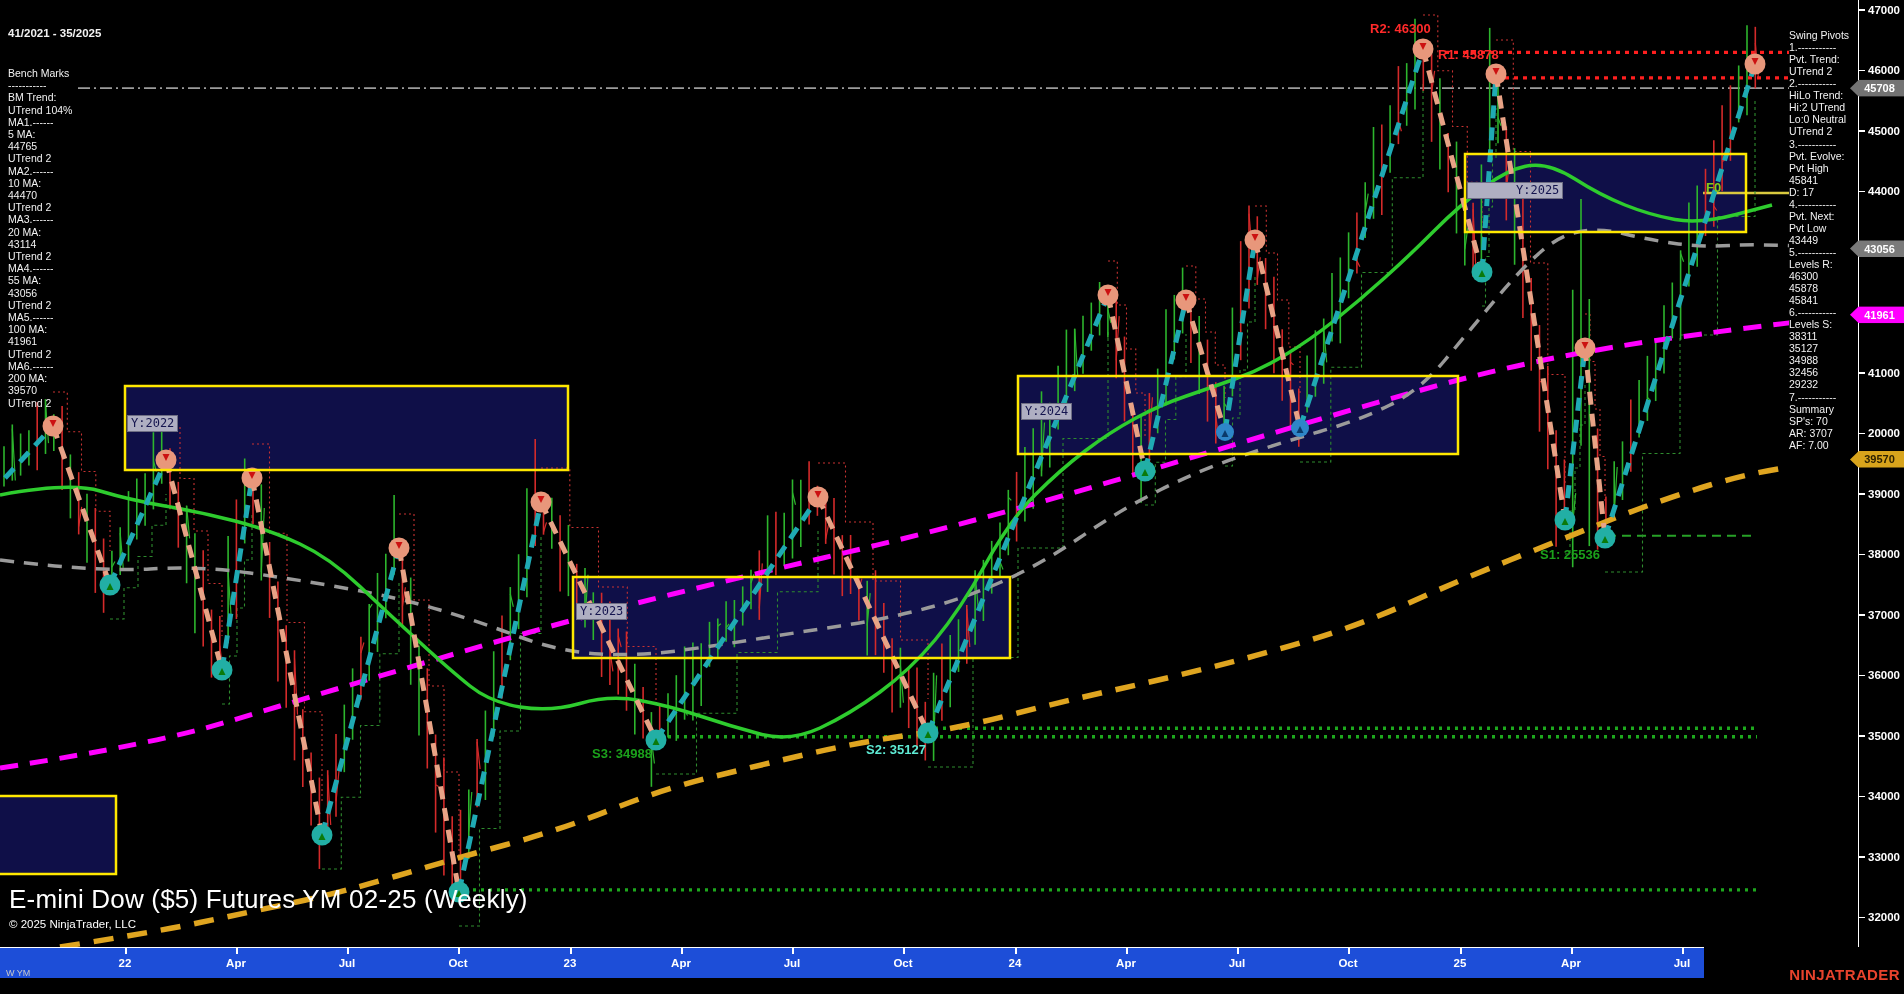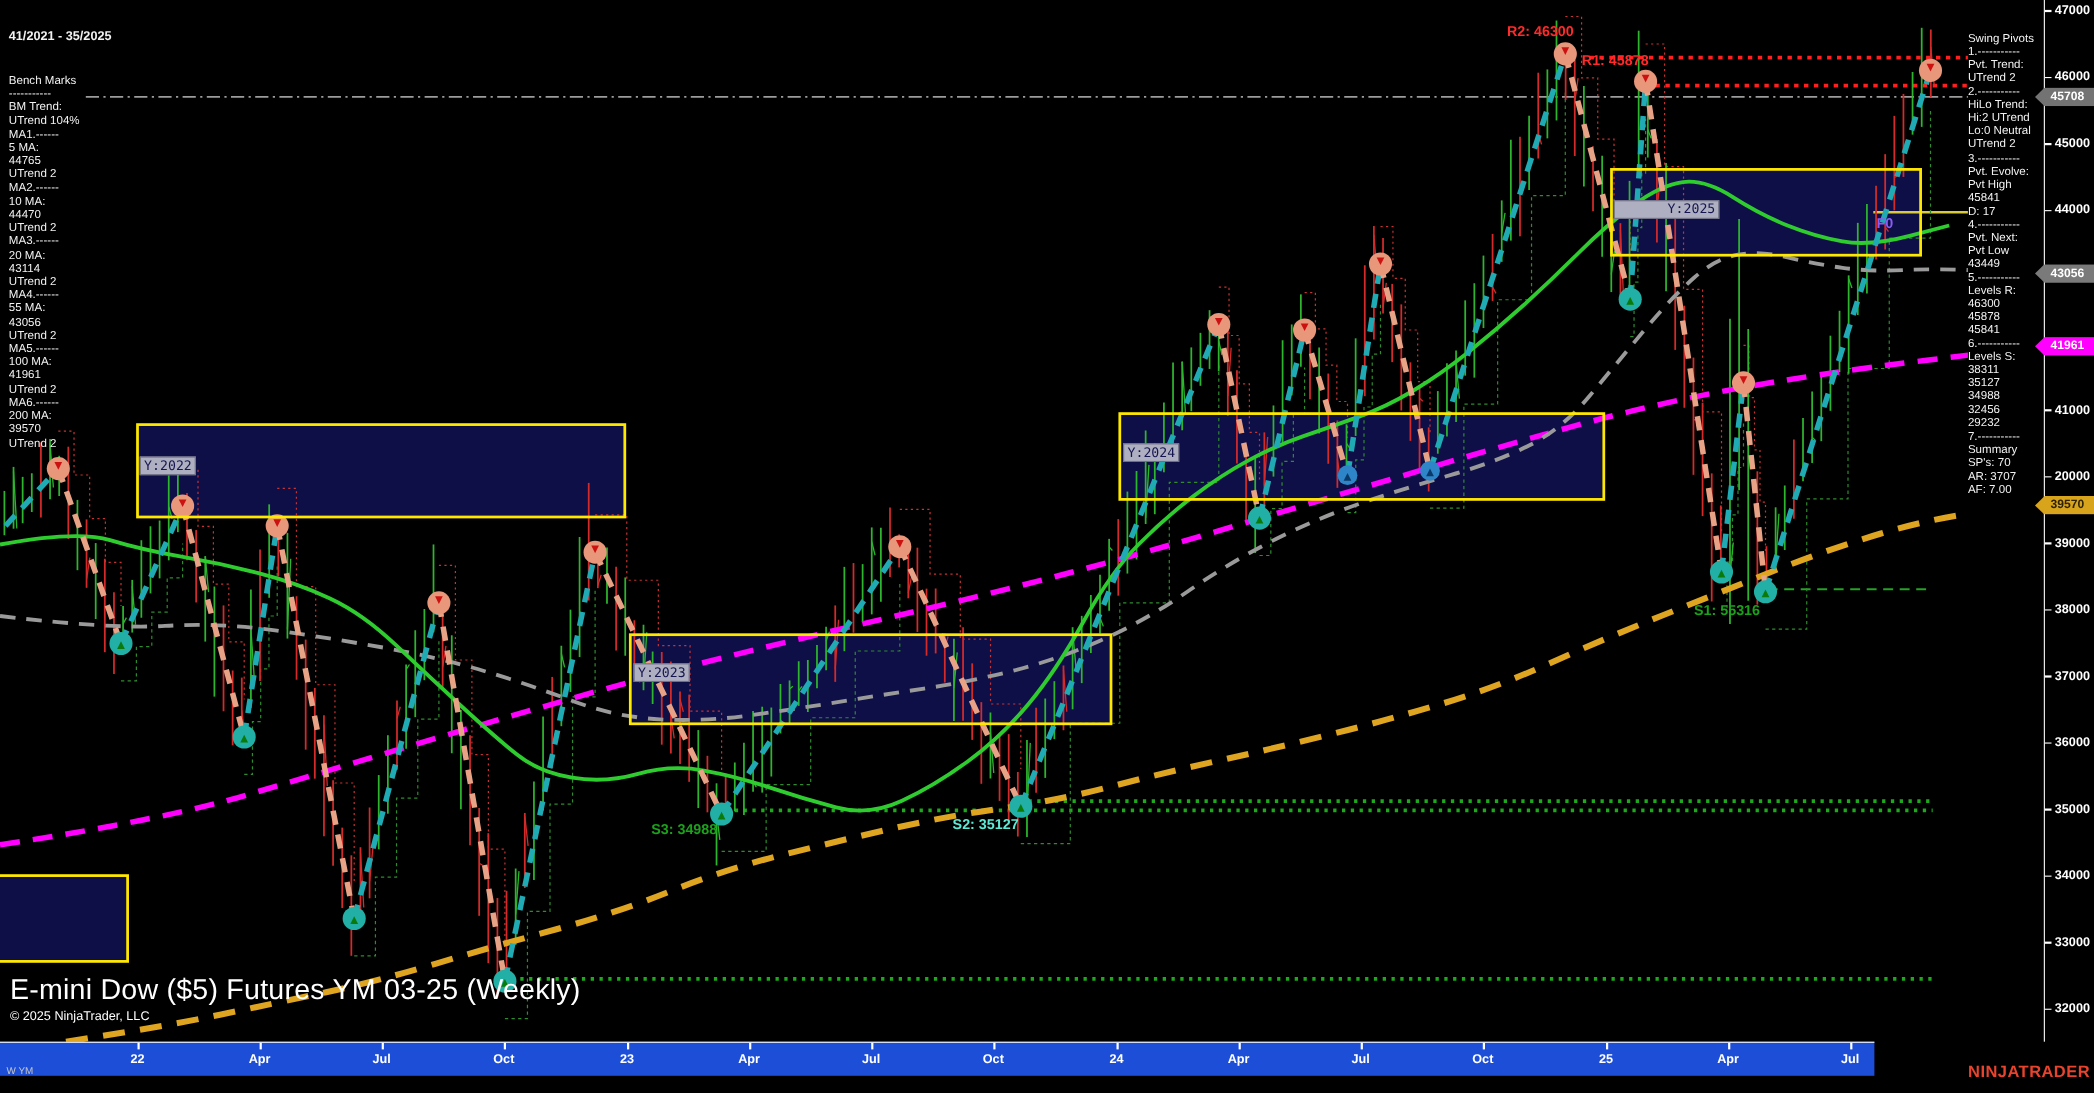--- a/index.html
+++ b/index.html
@@ -516,29 +516,29 @@
       <div class="tlabel" style="left: 1348px;">Oct</div>
       <div class="ttick" style="left: 1460px;"></div>
       <div class="tlabel" style="left: 1460px;">25</div>
       <div class="ttick" style="left: 1571px;"></div>
       <div class="tlabel" style="left: 1571px;">Apr</div>
       <div class="ttick" style="left: 1682px;"></div>
       <div class="tlabel" style="left: 1682px;">Jul</div>
     </div>
 
   <div id="title-block">
-    <div id="chart-title">E-mini Dow ($5) Futures YM 03-25 (Weekly)</div>
+    <div id="chart-title">E-mini Dow ($5) Futures YM 02-25 (Weekly)</div>
     <div id="copyright">© 2025 NinjaTrader, LLC</div>
   </div>
 
   <div id="instrument-code">W YM</div>
   <div id="brand">NINJATRADER</div>
 <div class="flabel" style="left: 1370px; top: 21px; color: rgb(255, 42, 42);">R2: 46300</div>
     <div class="flabel" style="left: 1438px; top: 47px; color: rgb(255, 42, 42);">R1: 45878</div>
-    <div class="flabel" style="left: 1540px; top: 547px; color: rgb(27, 161, 27);">S1: 55316</div>
+    <div class="flabel" style="left: 1540px; top: 547px; color: rgb(27, 161, 27);">S1: 25536</div>
     <div class="flabel" style="left: 866px; top: 742px; color: #5eead4; text-align: center;">S2: 35127</div>
     <div class="flabel" style="left: 592px; top: 746px; color: rgb(27, 161, 27);">S3: 34988</div>
-    <div class="flabel" style="left: 1706px; top: 195px; color: #8b5cf6;">F0</div>
+    <div class="flabel" style="left: 1706px; top: 180px; color: #84cc16;">F0</div>
     <div class="chip" style="left: 127px; top: 415px;">Y:2022</div>
     <div class="chip" style="left: 576px; top: 603px;">Y:2023</div>
     <div class="chip" style="left: 1021px; top: 403px;">Y:2024</div>
     <div class="chip" style="left: 1467px; top: 182px; padding-left: 48px;">Y:2025</div>
   </div>
 
 </body></html>

